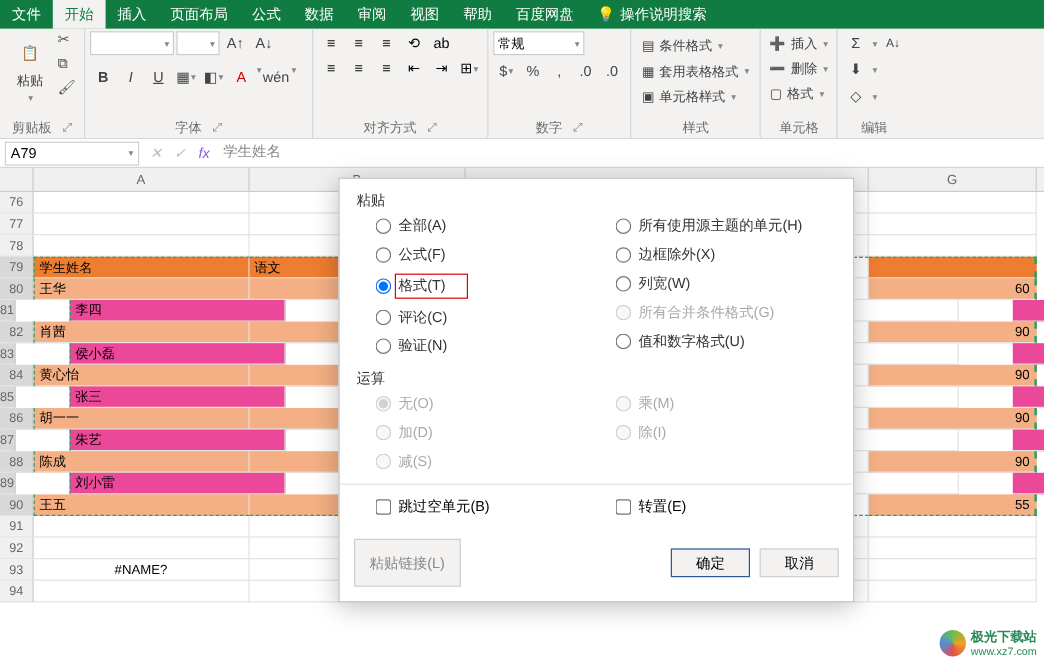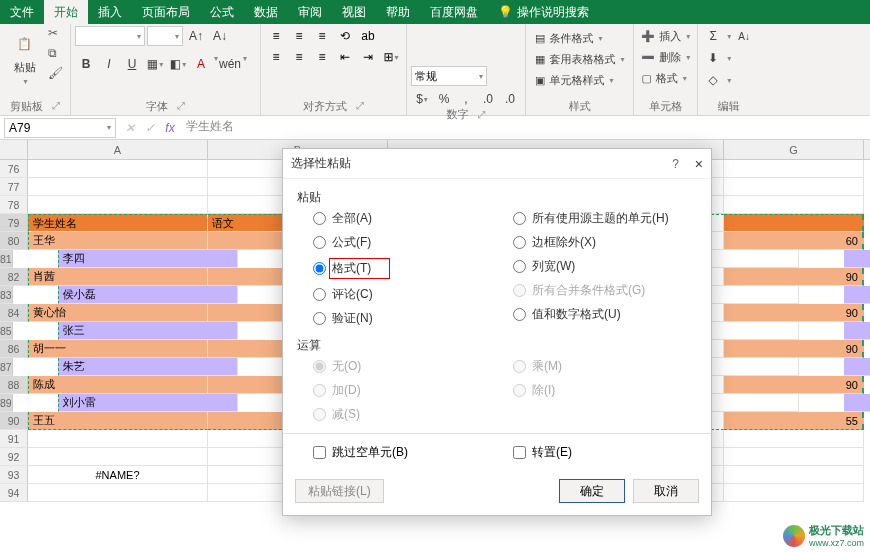--- a/index.html
+++ b/index.html
@@ -53,42 +53,42 @@
 .colh { flex: 0 0 180px; border-right: 1px solid #ccc; display: flex; align-items: center; justify-content: center; color: #666; font-size: 11px; }
 .colh.wide { flex: 0 0 140px; }
 .grid { display: flex; flex-direction: column; }
 .row { display: flex; height: 18px; }
 .rowh { width: 28px; background: #f0f0f0; border-right: 1px solid #ccc; border-bottom: 1px solid #e3e3e3; display: flex; align-items: center; justify-content: center; font-size: 10.5px; color: #666; position: relative; }
 .rowh.sel { background: #d8d8d8; }
 .cell { flex: 0 0 180px; border-right: 1px solid #e3e3e3; border-bottom: 1px solid #e3e3e3; display: flex; align-items: center; font-size: 11px; padding: 0 4px; position: relative; }
 .cell.right { justify-content: flex-end; }
 .cell.center { justify-content: center; }
 .hdrcell { background: #ed7d31; color: #000; }
-.row-dark { background: #c4b5fd; margin-left: 45px; }
+.row-dark { background: #ec4899; margin-left: 45px; }
 .row-light { background: #f4b084; }
 
 
 .dialog { position: absolute; left: 282px; top: 148px; width: 430px; background: #fff; border: 1px solid #bfbfbf; box-shadow: 0 4px 20px rgba(0,0,0,0.25); z-index: 50; }
 .dialog-title { height: 30px; display: flex; align-items: center; padding: 0 8px; font-size: 12px; color: #333; justify-content: space-between; border-bottom: 1px solid #eee; }
 .dialog-title .right { display: flex; gap: 16px; align-items: center; }
 .dialog-title .q { color: #666; }
 .dialog-title .x { font-size: 14px; color: #333; cursor: pointer; }
 .dialog-body { padding: 6px 14px 10px; }
 .section-title { font-size: 12px; color: #333; margin: 4px 0 4px; }
 .radio-cols { display: flex; }
 .radio-col { flex: 1; display: flex; flex-direction: column; gap: 7px; padding-left: 16px; }
 .radio-item { display: flex; align-items: center; gap: 6px; font-size: 12px; color: #333; }
 .radio-item.disabled { color: #aaa; }
 .radio-item input[type=radio] { width: 13px; height: 13px; }
 .highlight-box { border: 1.5px solid #e30000; padding: 1px 18px 1px 2px; margin-left: -3px; }
 hr.sep { border: none; border-top: 1px solid #e3e3e3; margin: 10px -14px; }
 .check-row { display: flex; }
 .check-col { flex: 1; display: flex; align-items: center; gap: 6px; padding-left: 16px; }
 .dialog-footer { display: flex; justify-content: space-between; align-items: center; padding: 8px 12px 12px; }
-.link-btn { border: 1px solid #cfcfcf; background: #f3f2f1; height: 24px; padding: 0 12px; font-size: 12px; color: #888; }
+.link-btn { border: 1px solid #cfcfcf; background: #f3f2f1; height: 40px; padding: 0 12px; font-size: 12px; color: #888; }
 .footer-right { display: flex; gap: 8px; }
 .dlg-btn { border: 1px solid #cfcfcf; background: #f3f2f1; height: 24px; padding: 0 20px; font-size: 12px; cursor: pointer; }
 .dlg-btn.primary { border: 1px solid #2b579a; }
 
 
 .watermark { position: absolute; right: 6px; bottom: 4px; font-size: 11px; color: #7aa; display: flex; align-items: center; gap: 4px; }
 .wm-logo { width: 22px; height: 22px; border-radius: 50%; background: conic-gradient(#6bc048, #f0a020, #e25050, #4f8edc, #6bc048); }
 </style>
 </head>
 <body>
@@ -184,21 +184,21 @@
         </div>
       </div>
       <div class="group-label">
           <span>对齐方式</span>
           <span class="expand">⤢</span>
         </div>
     </div>
 
     <div class="group" style="min-width:88px;">
       <div class="group-body" style="flex-direction:column;gap:3px;">
-        <div class="font-select" style="width:76px;margin-top:40px;">
+        <div class="font-select" style="width:76px;">
             <span>常规</span>
             <span class="caret">▾</span>
           </div>
         <div class="row">
           <span class="fbtn">$<span class="caret">▾</span></span>
           <span class="fbtn">%</span>
           <span class="fbtn">,</span>
           <span class="fbtn">.0</span>
           <span class="fbtn">.0</span>
         </div>
@@ -432,27 +432,20 @@
           <div class="rowh">94</div>
           <div class="cell center"></div>
           <div class="cell"></div>
           <div style="flex: 0 0 336px; border-right: 1px solid rgb(227, 227, 227); border-bottom: 1px solid rgb(227, 227, 227);"></div>
           <div class="cell" style="flex: 0 0 140px;"></div>
         </div>
       </div>
   </div>
 
   <div class="dialog">
-    <div class="dialog-title">
-      <span>选择性粘贴</span>
-      <div class="right">
-        <span class="q">?</span>
-        <span class="x">×</span>
-      </div>
-    </div>
     <div class="dialog-body">
       <div class="section-title">粘贴</div>
       <div class="radio-cols">
         <div class="radio-col">
           <label class="radio-item">
               <input type="radio" name="p" style="">
               <span>全部(A)</span>
             </label>
           <label class="radio-item">
               <input type="radio" name="p" style="">

